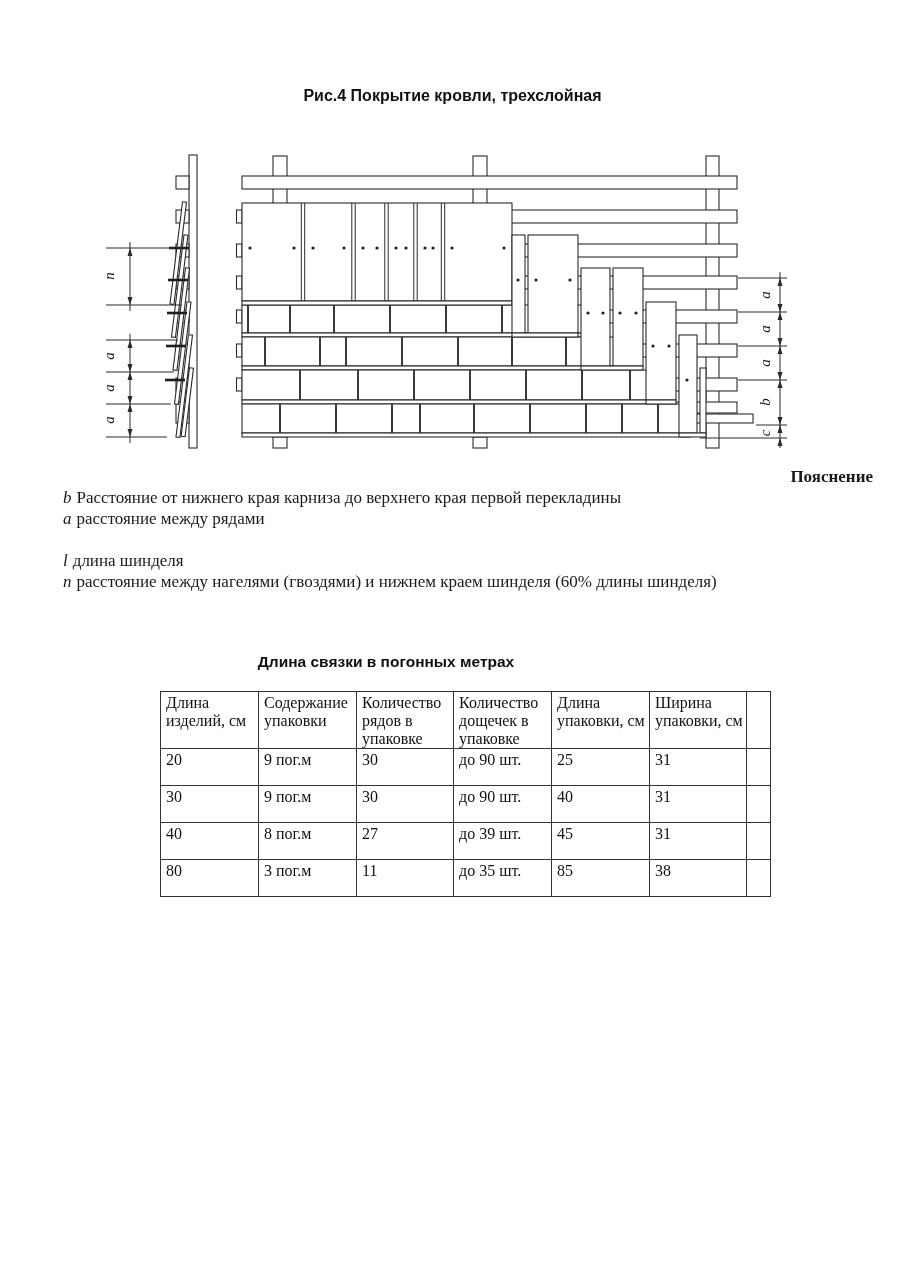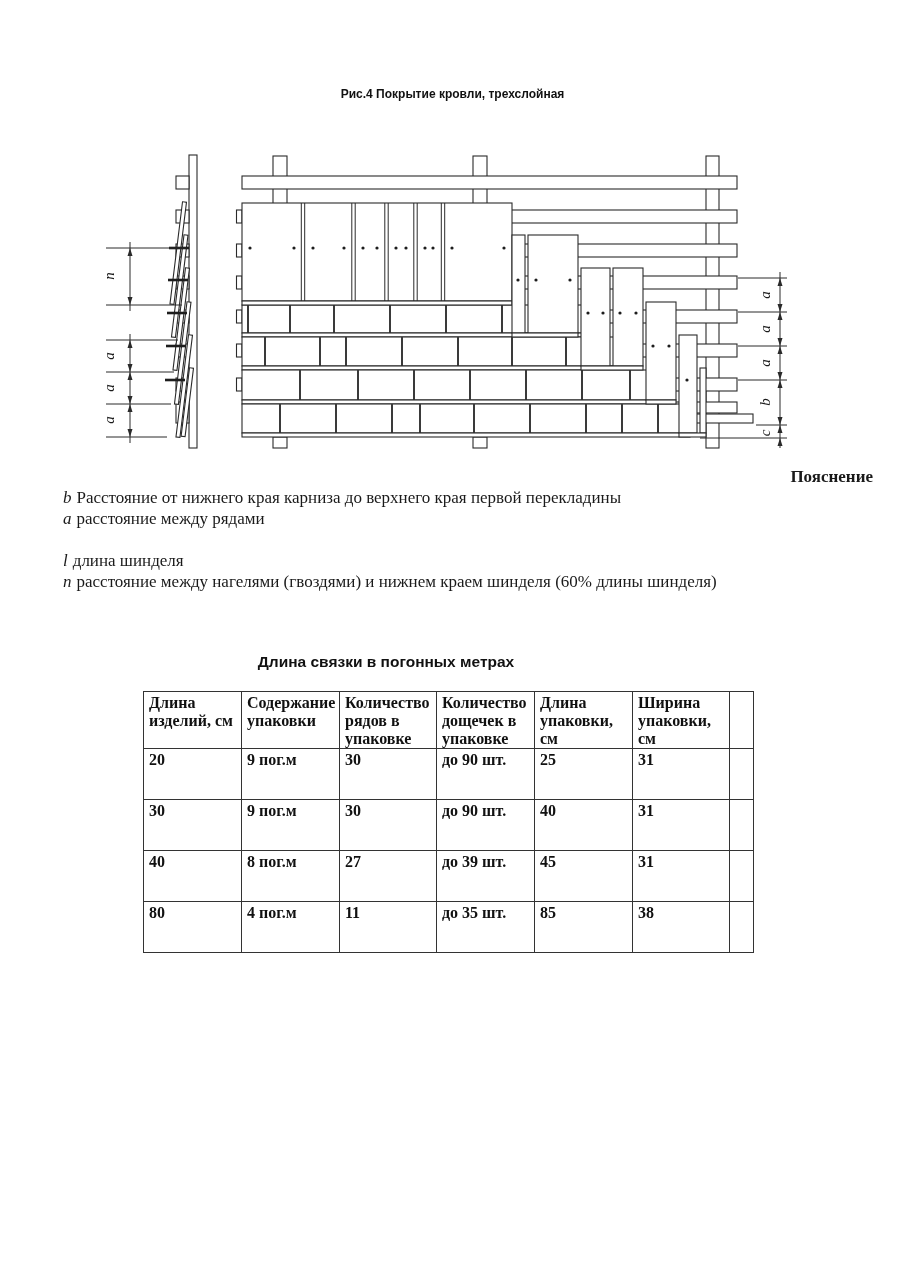--- a/index.html
+++ b/index.html
@@ -3,43 +3,43 @@
 <meta charset="utf-8">
 <style>
   html,body{margin:0;padding:0;background:#888;}
   .page{
     position:relative;width:905px;height:1280px;background:#ffffff;
     margin:0 auto;overflow:hidden;
     font-family:"Liberation Serif", serif;color:#1a1a1a;
   }
   .fig-title{
     position:absolute;top:87px;left:0;width:905px;text-align:center;
-    font-family:"Liberation Sans", sans-serif;font-weight:bold;font-size:12px;color:#111;
+    font-family:"Liberation Sans", sans-serif;font-weight:bold;font-size:16px;color:#111;
   }
   .figure-svg{position:absolute;left:80px;top:148px;}
   .expl{position:absolute;left:63px;top:466px;width:810px;font-size:17px;line-height:21px;}
   .expl .head{font-weight:bold;text-align:right;}
   .expl .var{font-style:italic;margin-right:5px;}
   .expl .spacer{height:21px;}
   .expl .it{font-style:italic;}
   .tbl-title{
     position:absolute;top:653px;left:0;width:772px;text-align:center;
     font-family:"Liberation Sans", sans-serif;font-weight:bold;font-size:15.5px;color:#111;
   }
   table.pack{
-    position:absolute;left:143px;top:691px;
+    position:absolute;left:160px;top:691px;
     border-collapse:collapse;table-layout:fixed;
-    font-family:"Liberation Serif", serif;font-size:16px;color:#111;font-weight:bold;
+    font-family:"Liberation Serif", serif;font-size:16px;color:#111;
   }
   table.pack td{
     border:1.5px solid #333;vertical-align:top;
     padding:2px 3px 0 5px;line-height:18px;overflow:hidden;
   }
   table.pack thead tr{height:52px;}
-  table.pack tbody tr{height:51px;}
+  table.pack tbody tr{height:37px;}
   svg .bd{stroke:#2a2a2a;stroke-width:1.1;fill:#ffffff;}
   svg .jt{stroke:#3a3a3a;stroke-width:2;fill:none;}
   svg .jt1{stroke:#2a2a2a;stroke-width:1;fill:none;}
   svg .dim{stroke:#2a2a2a;stroke-width:1;fill:none;}
   svg .arr{fill:#2a2a2a;stroke:none;}
   svg .dot{fill:#1d1d1d;stroke:none;}
   svg .nail{stroke:#1d1d1d;stroke-width:2.6;}
   svg text.dlab{
     font-family:"Liberation Serif", serif;font-style:italic;font-size:15px;fill:#1a1a1a;
     text-anchor:middle;
@@ -287,21 +287,21 @@
           <td>40</td>
           <td>8 пог.м</td>
           <td>27</td>
           <td>до 39 шт.</td>
           <td>45</td>
           <td>31</td>
           <td></td>
         </tr>
         <tr>
           <td>80</td>
-          <td>4 пог.м</td>
+          <td>3 пог.м</td>
           <td>11</td>
           <td>до 35 шт.</td>
           <td>85</td>
           <td>38</td>
           <td></td>
         </tr>
       </tbody>
   </table>
 
 </div>

